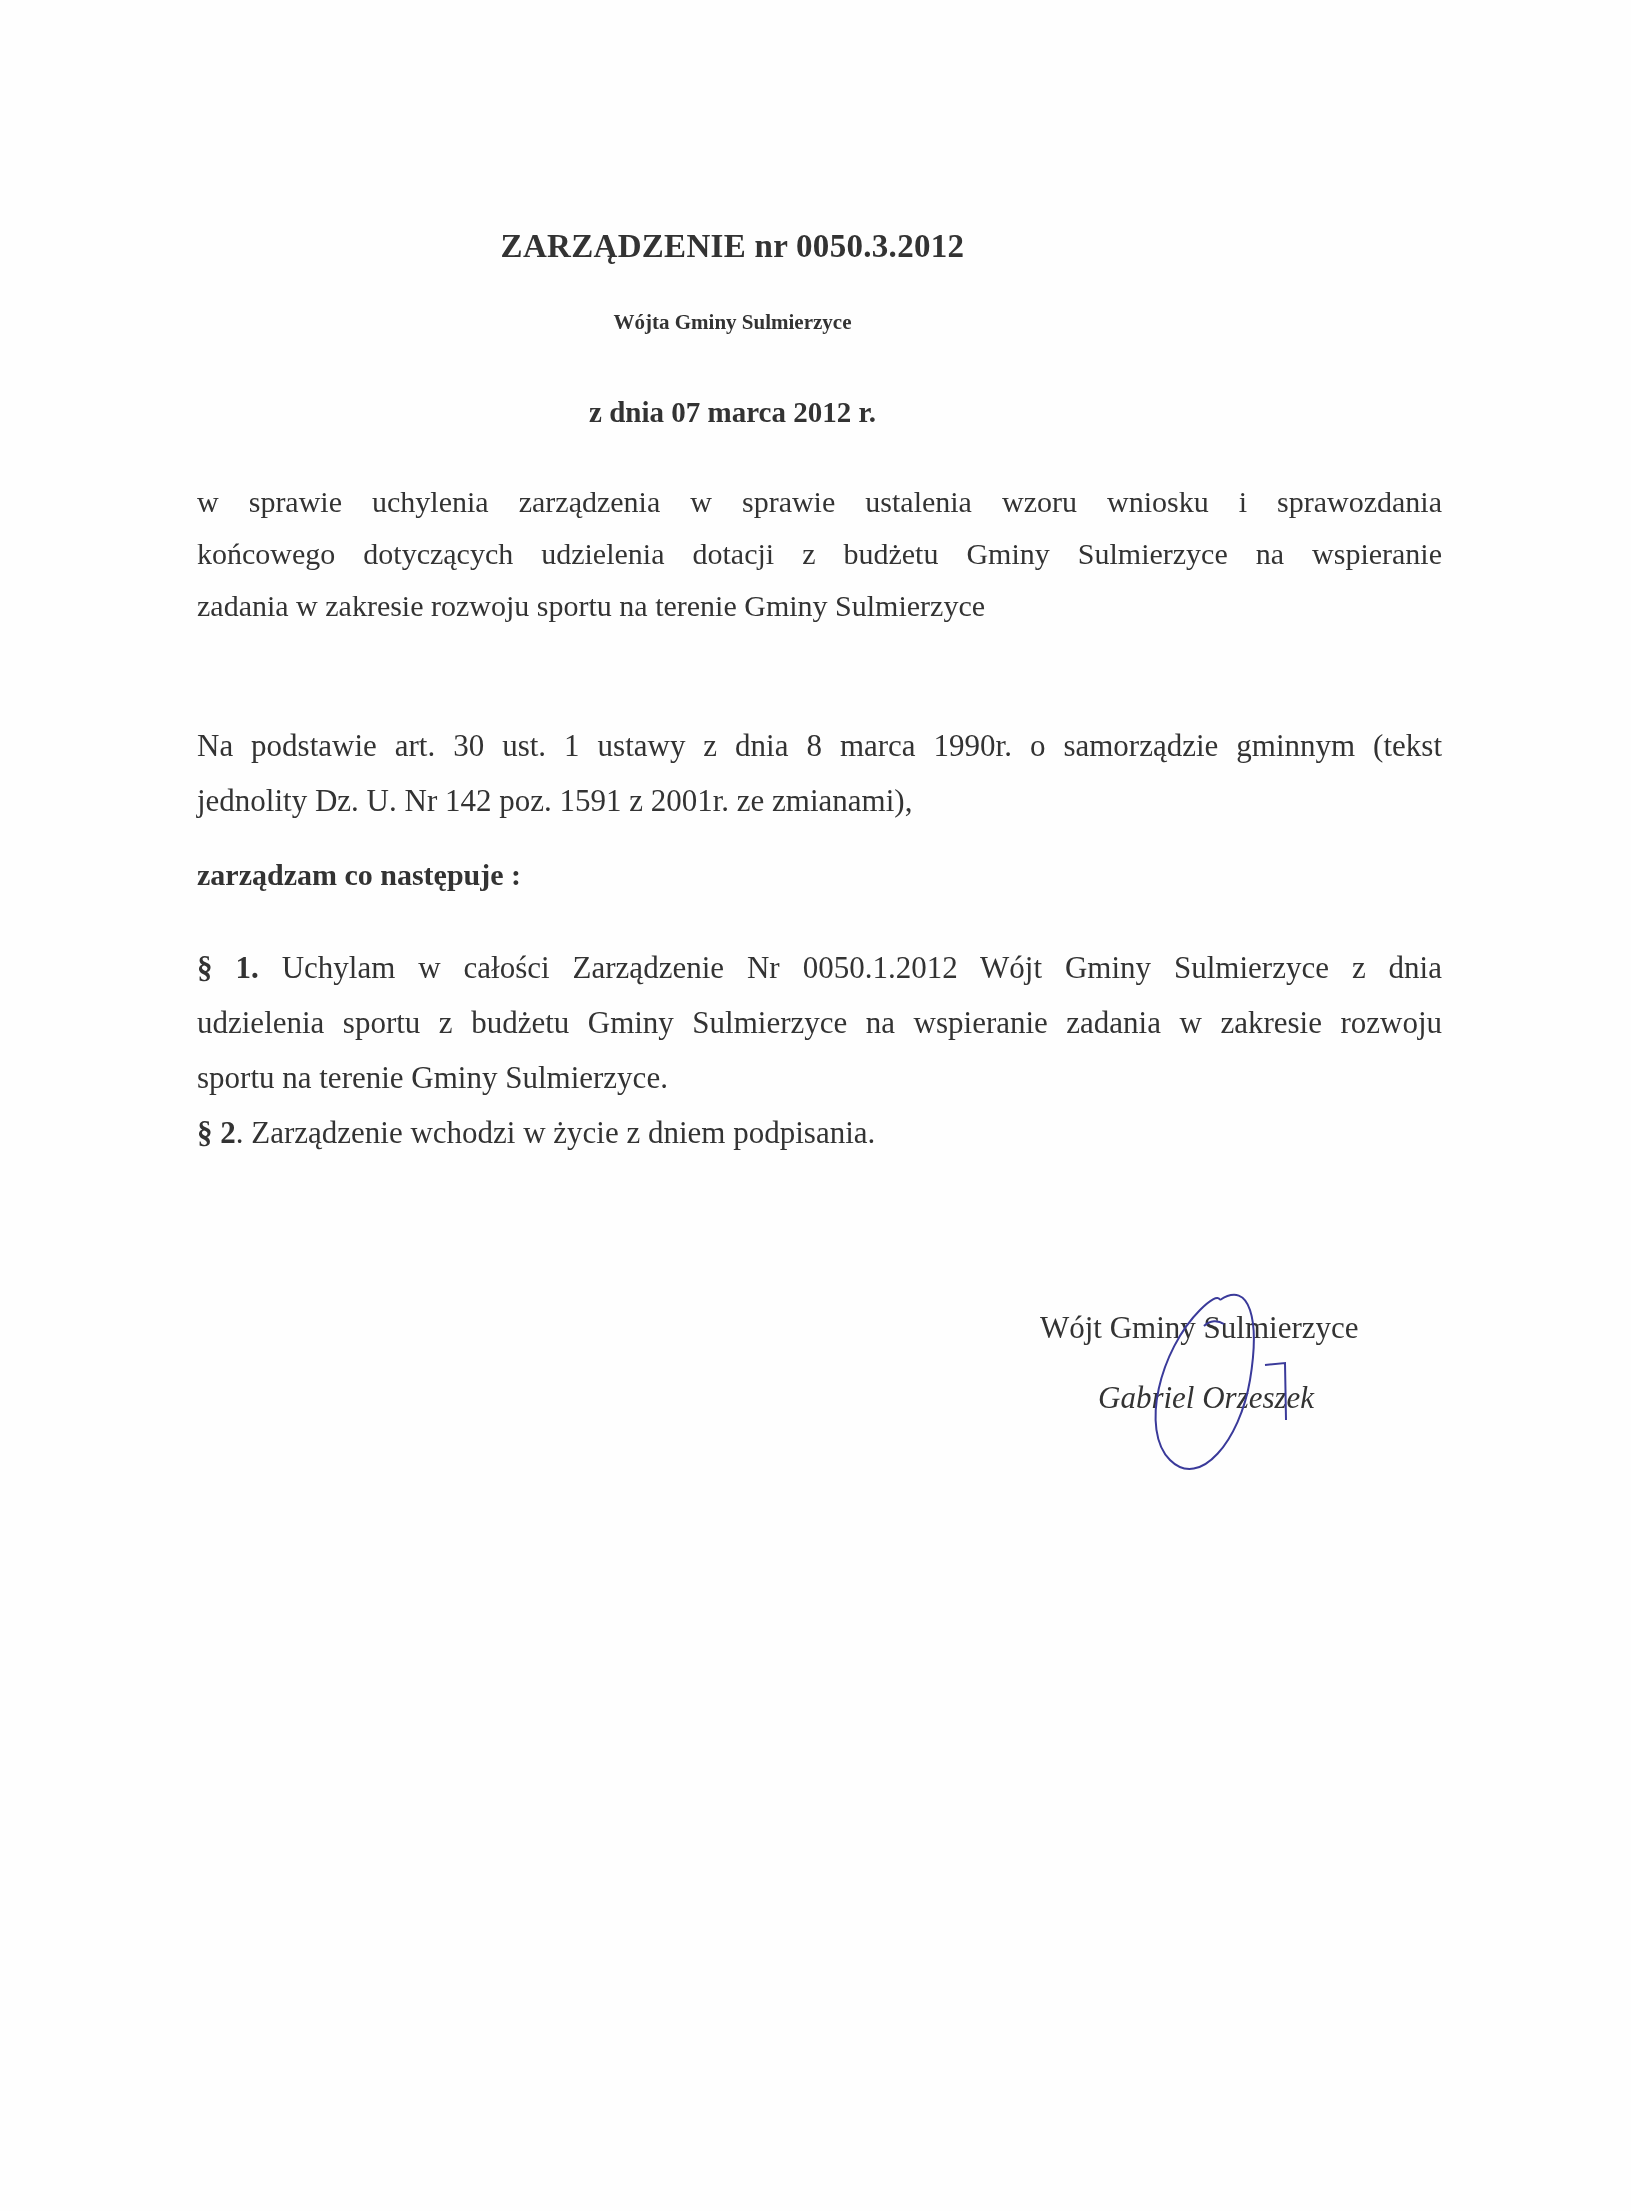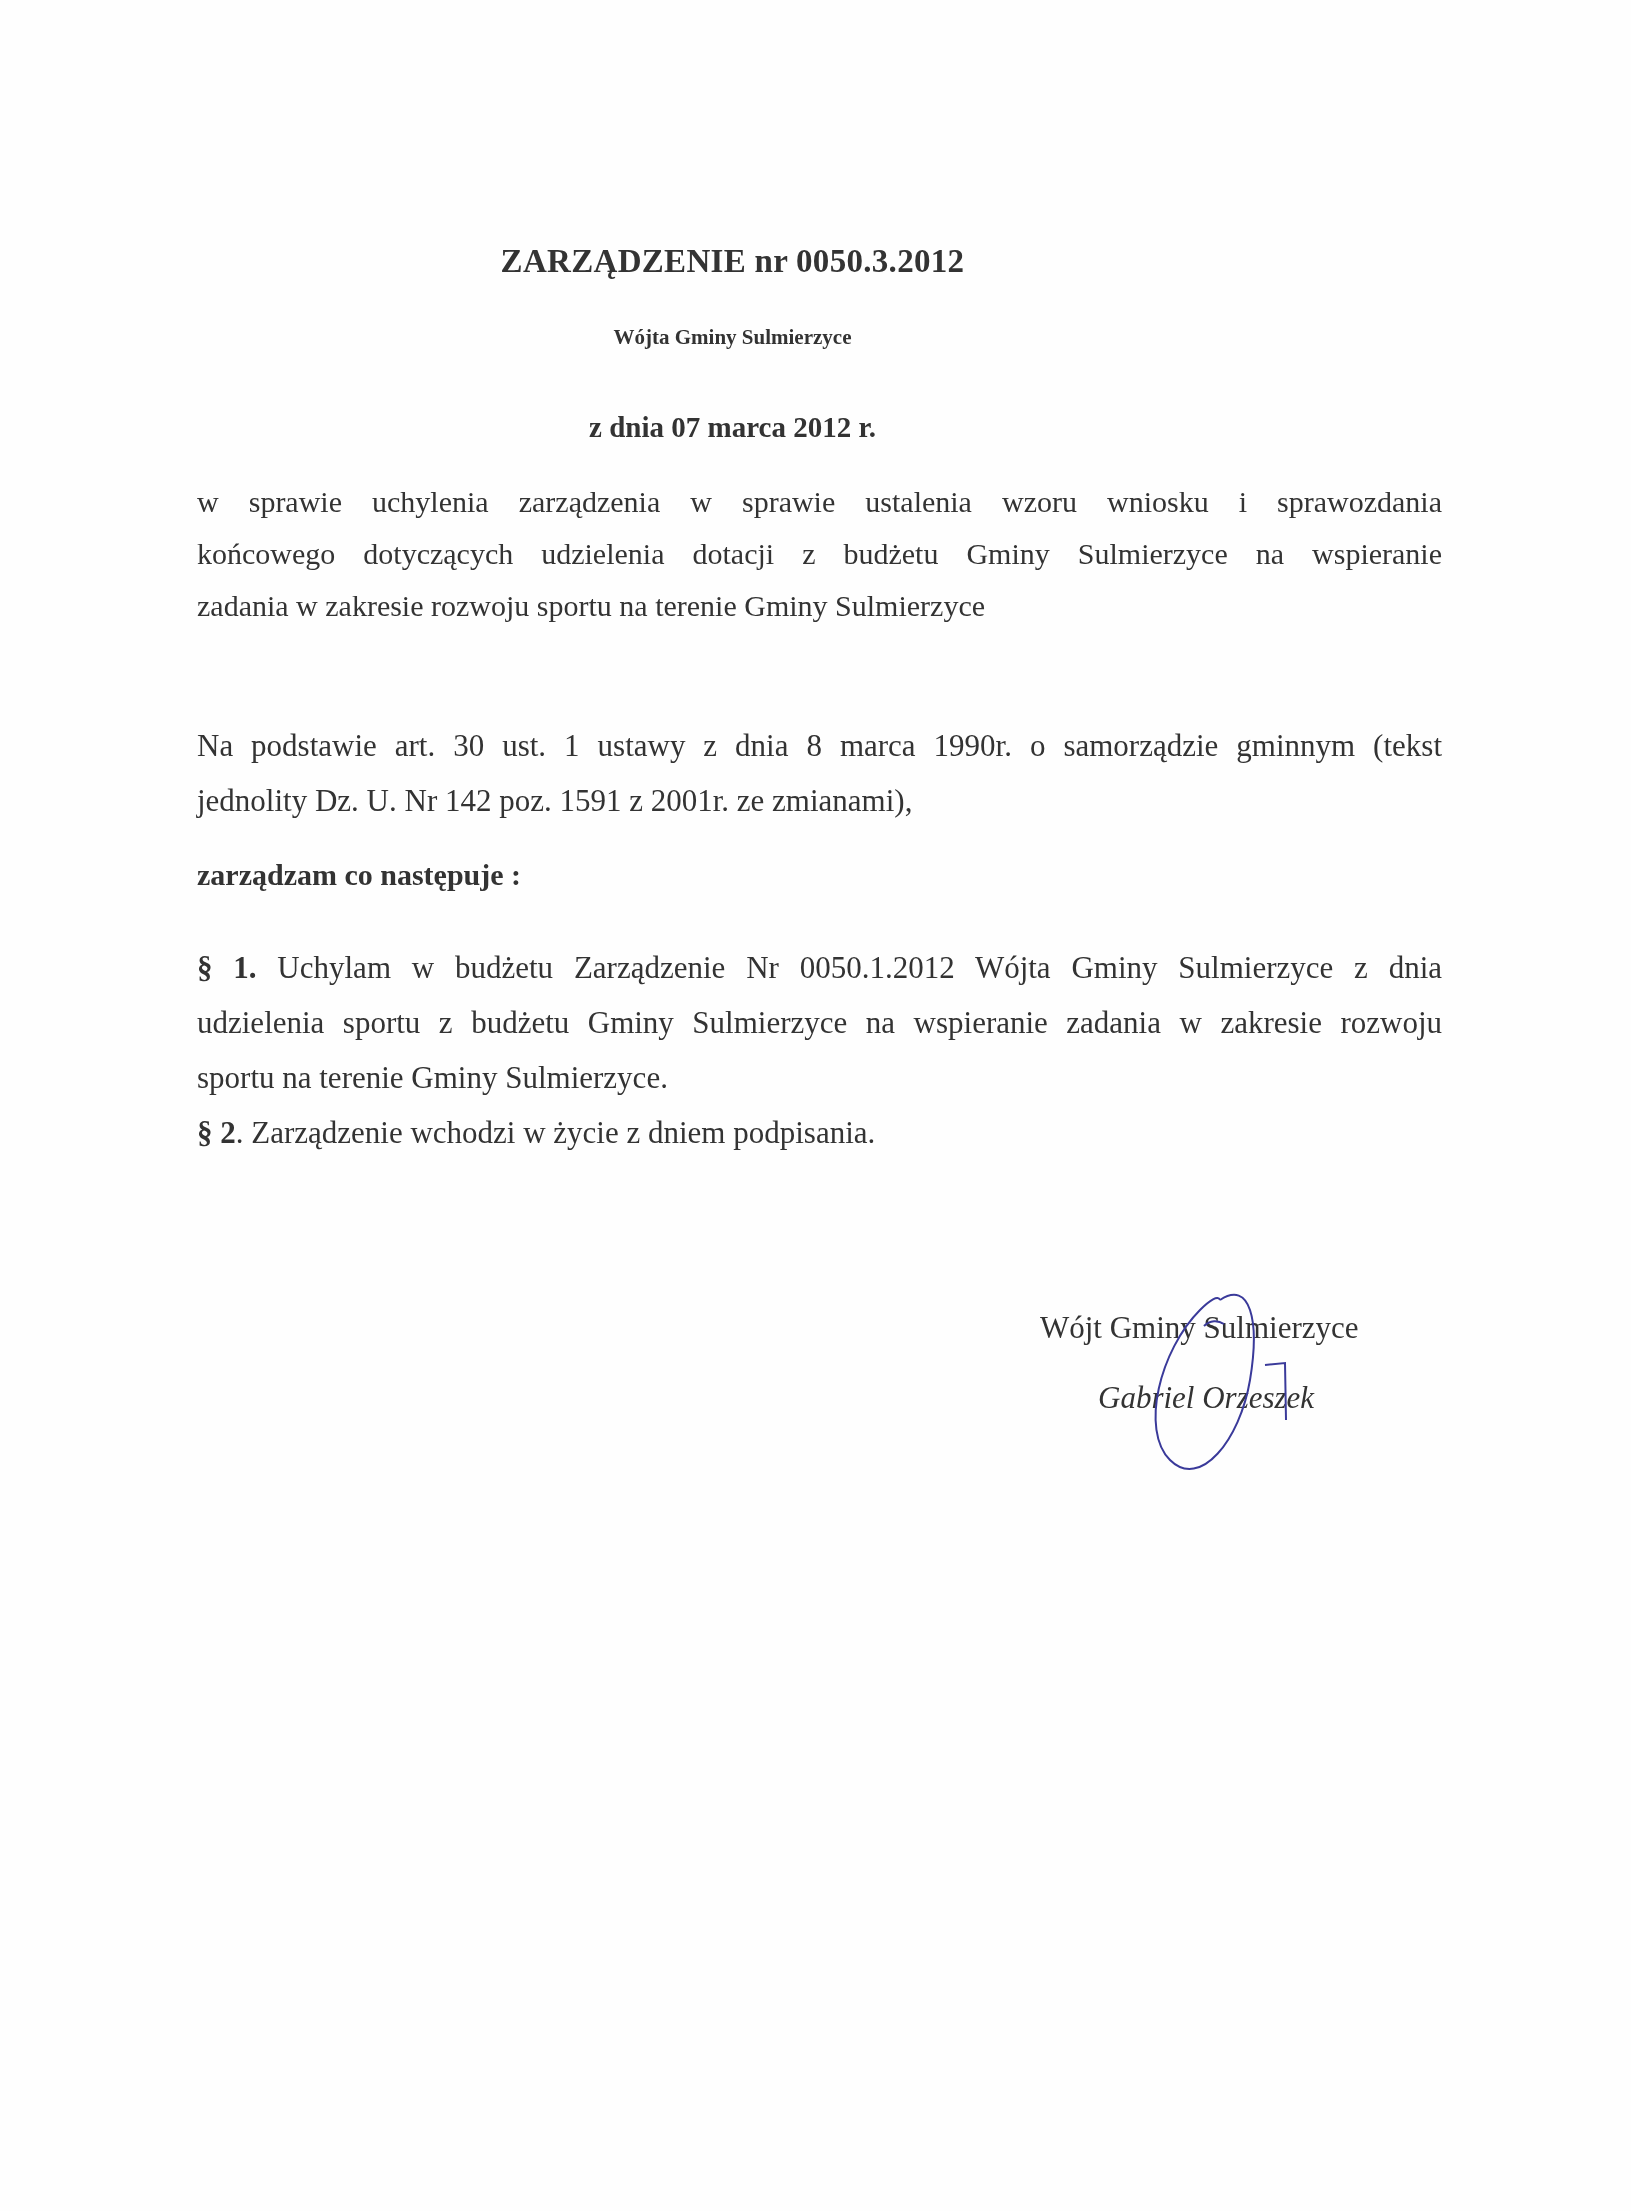--- a/index.html
+++ b/index.html
@@ -1,21 +1,21 @@
 <!DOCTYPE html>
 <html><head>
 <meta charset="utf-8">
 <style>
   html, body { margin: 0; padding: 0; background: #ffffff; }
   body {
     width: 1631px; height: 2211px; position: relative; overflow: hidden;
     font-family: "Liberation Serif", serif; color: #333333;
   }
   .page { position: absolute; left: 0; top: 0; width: 1631px; height: 2211px; background: #fefefe; }
-  .center { position: absolute; left: 0; width: 1465px; text-align: center; font-weight: bold; margin-top: 15px; }
+  .center { position: absolute; left: 0; width: 1465px; text-align: center; font-weight: bold; }
   .title { top: 228px; font-size: 33px; letter-spacing: 0.3px; }
   .subtitle { top: 310px; font-size: 21px; }
   .date { top: 396px; font-size: 29px; }
   .subject {
     position: absolute; left: 197px; top: 476px; width: 1245px;
     font-weight: normal; font-size: 30px; line-height: 52px; text-align: justify;
   }
   .subject .line { display: block; text-align: justify; text-align-last: justify; white-space: nowrap; }
   .subject .line.last { text-align-last: left; }
   .basis {
@@ -57,21 +57,21 @@
   </div>
 
   <div class="basis">
     <span class="line">Na podstawie art. 30 ust. 1 ustawy z dnia 8 marca 1990r. o samorządzie gminnym (tekst</span>
     <span class="line last">jednolity Dz. U. Nr 142 poz. 1591 z 2001r. ze zmianami),</span>
   </div>
 
   <div class="order">zarządzam co następuje :</div>
 
   <div class="para">
-    <span class="line"><b>§ 1.</b><span> Uchylam w budżetu Zarządzenie Nr 0050.1.2012 Wójta Gminy Sulmierzyce  z dnia</span></span>
+    <span class="line"><b>§ 1.</b><span> Uchylam w całości Zarządzenie Nr 0050.1.2012 Wójt Gminy Sulmierzyce  z dnia</span></span>
     <span class="line">udzielenia sportu z budżetu Gminy Sulmierzyce na wspieranie zadania w zakresie rozwoju</span>
     <span class="line last">sportu na terenie Gminy Sulmierzyce.</span>
     <span class="line last"><b>§ 2</b><span>. Zarządzenie wchodzi w życie z dniem podpisania.</span></span>
   </div>
 
   <div class="sign-office">Wójt Gminy Sulmierzyce</div>
   <div class="sign-name">Gabriel Orzeszek</div>
 
   <svg class="signature" viewBox="0 0 200 220">
     <path d="M120 40 C 150 20, 160 60, 150 120 C 140 180, 100 230, 70 200 C 40 170, 60 90, 100 50 C 110 40, 118 35, 120 40" fill="none" stroke="#3a3a9a" stroke-width="2"></path>

